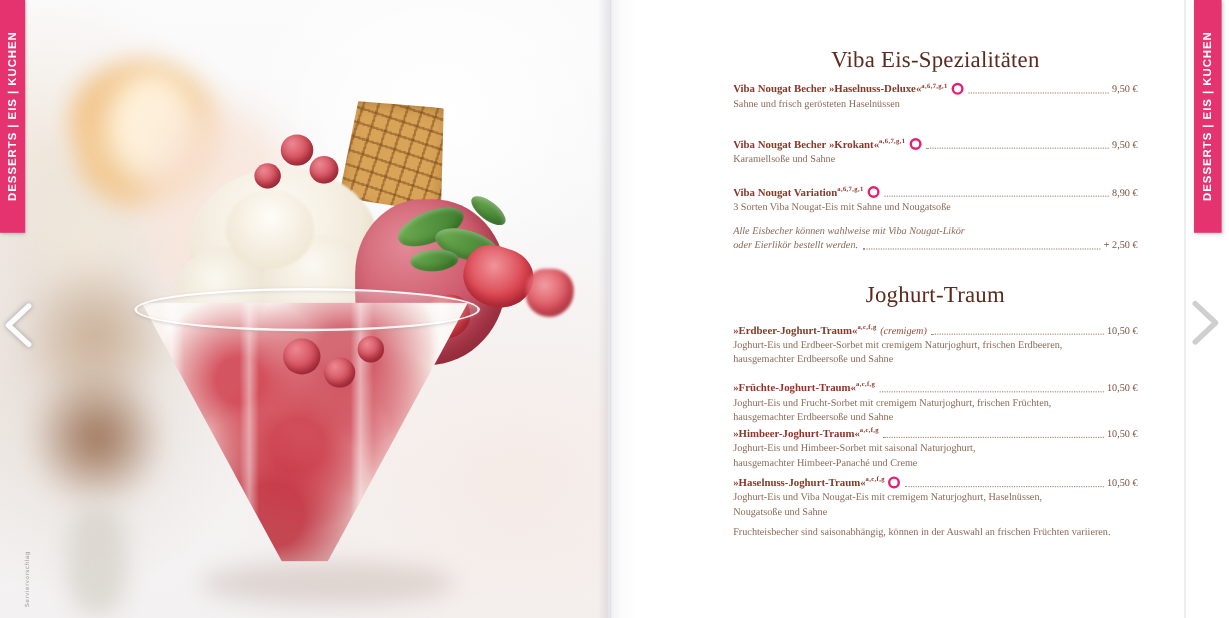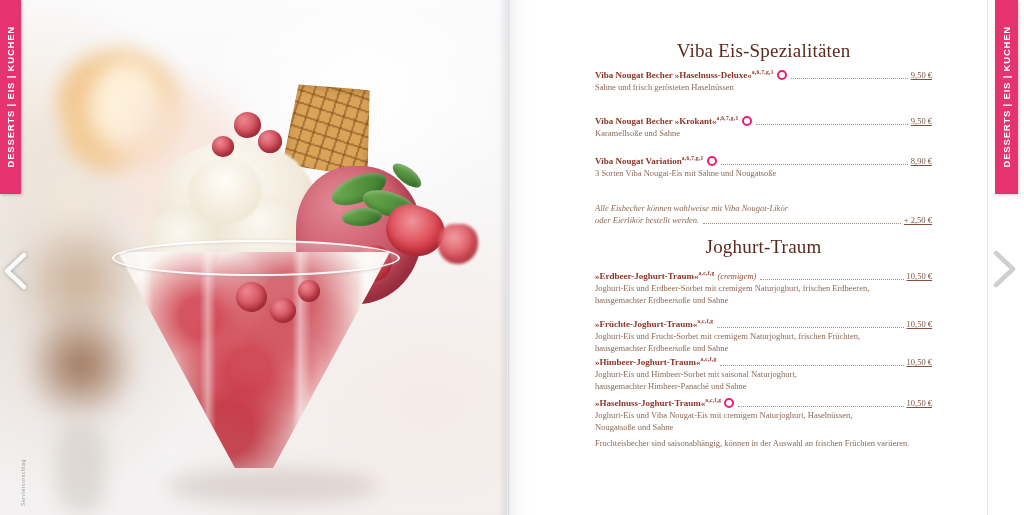--- a/index.html
+++ b/index.html
@@ -106,32 +106,32 @@
   
   .fold-shadow{position:absolute;left:498px;top:0;width:10px;height:515px;
      background:linear-gradient(90deg, rgba(255,255,255,0), rgba(130,130,140,.18));}
   .fold-line{position:absolute;left:508px;top:0;width:2px;height:515px;
      background:linear-gradient(90deg,#d7d7dc,#f2f2f5);}
   .page-edge-right{position:absolute;left:987px;top:0;width:1px;height:515px;background:#e3e3e7;}
 
   
   .menu-page{position:absolute;left:510px;top:0;width:477px;height:515px;background:#ffffff;
      background:linear-gradient(90deg,#f2f2f4 0,#fbfbfc 8px,#ffffff 22px);}
-  .menu-content{position:absolute;left:595px;top:0;width:337px;height:515px;}
+  .menu-content{position:absolute;left:611px;top:0;width:337px;height:515px;}
   .sec-title{position:absolute;left:0;width:100%;text-align:center;
      font-size:19px;color:#5b2a1d;letter-spacing:.2px;}
   .item,.note,.footer{position:absolute;left:0;width:100%;}
   .row{display:flex;align-items:flex-end;line-height:11px;}
   .iname{font-size:9px;font-weight:bold;color:#8d3527;white-space:nowrap;}
   .iname sup{font-size:5.5px;font-weight:bold;letter-spacing:.3px;vertical-align:4px;}
   .tag{font-size:8.5px;font-style:italic;color:#9a4b3a;margin-left:3px;white-space:nowrap;}
   .ring{display:inline-block;width:6px;height:6px;border:2px solid #ea1e6e;border-radius:50%;
         margin:0 0 1px 3px;align-self:flex-end;}
   .leader{flex:1;border-bottom:1px dotted #ab9180;margin:0 3px 2px 4px;min-width:12px;}
-  .price{font-size:8.5px;color:#7c5342;white-space:nowrap;text-decoration:underline;}
+  .price{font-size:8.5px;color:#7c5342;white-space:nowrap;}
   .desc{font-size:8.5px;color:#8c6a57;line-height:12px;}
   .noteline{font-size:8.5px;font-style:italic;color:#8c6a57;line-height:12px;white-space:nowrap;}
   .footer{font-size:8.5px;color:#8c6a57;}
 
   
   .tab{position:absolute;top:0;width:21px;height:194px;background:#e4336e;
        box-shadow:1px 1px 3px rgba(0,0,0,.22);display:flex;align-items:center;justify-content:center;
        cursor:pointer;}
   .tab.left{left:0;}
   .tab.right{left:995px;width:23px;}
@@ -214,21 +214,21 @@
       </div>
       <div class="item" style="top: 153px;">
         <div class="row">
           <span class="iname">Viba Nougat Variation<sup>a,6,7,g,1</sup></span>
           <span class="ring"></span>
           <span class="leader"></span>
           <span class="price">8,90 €</span>
         </div>
         <div class="desc">3 Sorten Viba Nougat-Eis mit Sahne und Nougatsoße</div>
       </div>
-      <div class="note" style="top: 186px; margin-top: 16px;">
+      <div class="note" style="top: 186px;">
         <div class="noteline">Alle Eisbecher können wahlweise mit Viba Nougat-Likör</div>
         <div class="row">
           <span class="noteline">oder Eierlikör bestellt werden.</span>
           <span class="leader"></span>
           <span class="price">+ 2,50 €</span>
         </div>
       </div>
       <div class="sec-title" style="top: 236px;">Joghurt-Traum</div>
       <div class="item" style="top: 268px;">
         <div class="row">
@@ -249,21 +249,21 @@
         <div class="desc">Joghurt-Eis und Frucht-Sorbet mit cremigem Naturjoghurt, frischen Früchten,</div>
         <div class="desc">hausgemachter Erdbeersoße und Sahne</div>
       </div>
       <div class="item" style="top: 354px;">
         <div class="row">
           <span class="iname">»Himbeer-Joghurt-Traum«<sup>a,c,f,g</sup></span>
           <span class="leader"></span>
           <span class="price">10,50 €</span>
         </div>
         <div class="desc">Joghurt-Eis und Himbeer-Sorbet mit saisonal Naturjoghurt,</div>
-        <div class="desc">hausgemachter Himbeer-Panaché und Sahne</div>
+        <div class="desc">hausgemachter Himbeer-Panaché und Creme</div>
       </div>
       <div class="item" style="top: 395px;">
         <div class="row">
           <span class="iname">»Haselnuss-Joghurt-Traum«<sup>a,c,f,g</sup></span>
           <span class="ring"></span>
           <span class="leader"></span>
           <span class="price">10,50 €</span>
         </div>
         <div class="desc">Joghurt-Eis und Viba Nougat-Eis mit cremigem Naturjoghurt, Haselnüssen,</div>
         <div class="desc">Nougatsoße und Sahne</div>

